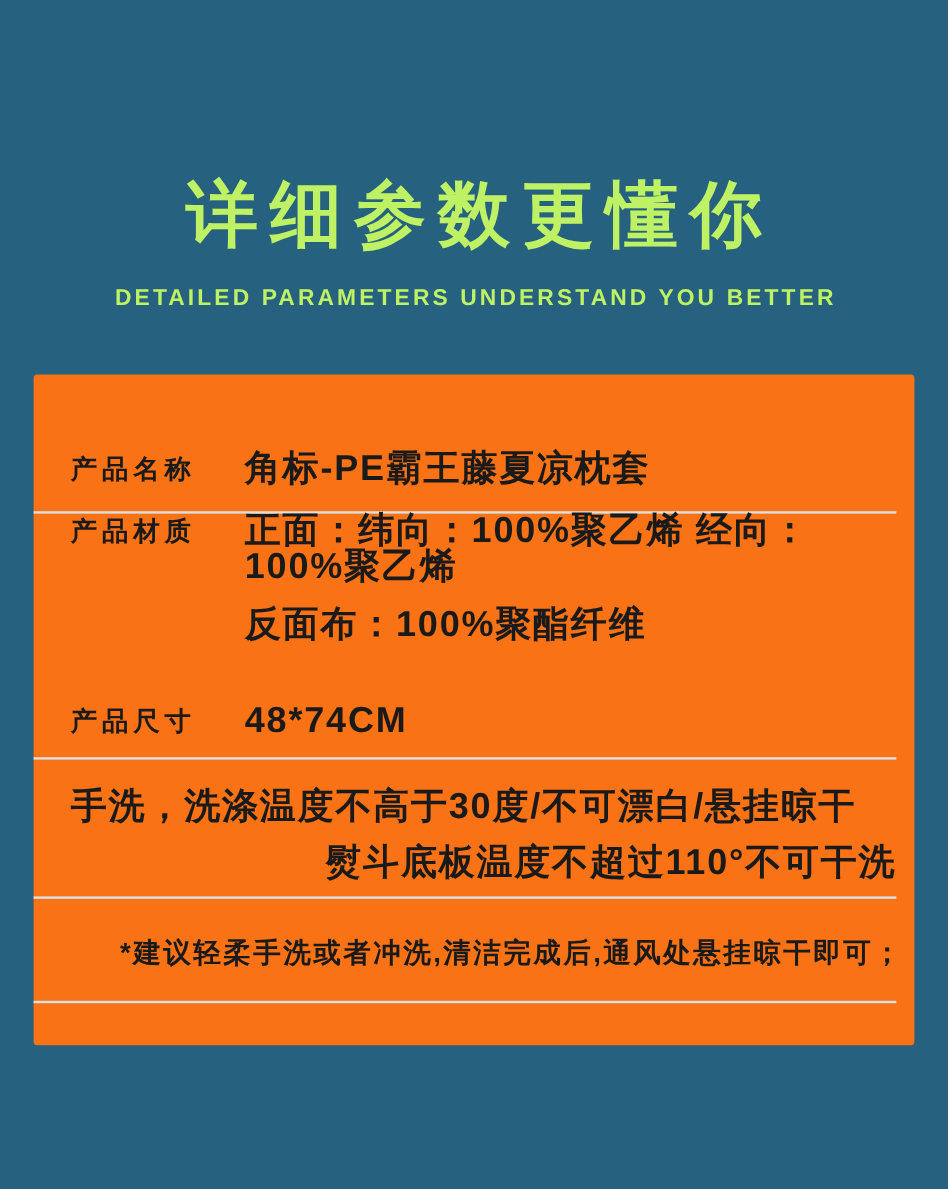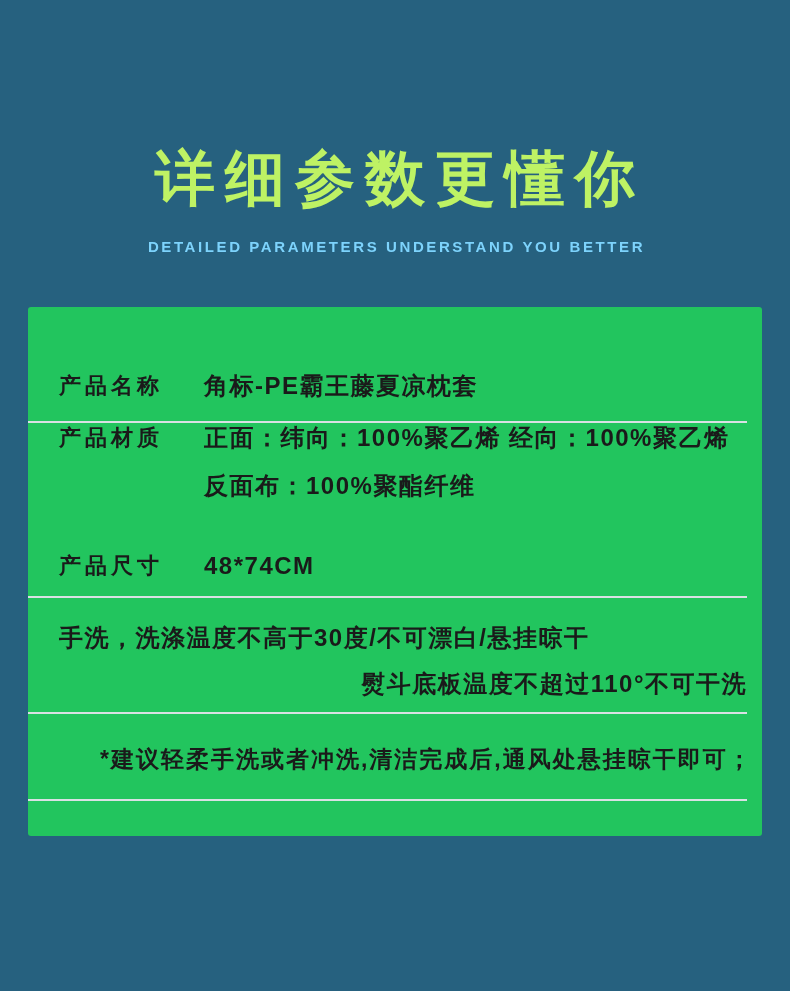--- a/index.html
+++ b/index.html
@@ -22,51 +22,51 @@
   .page-title {
     font-size: 60px;
     font-weight: bold;
     letter-spacing: 10px;
     color: #bef264;
     line-height: 1.1;
     padding-left: 10px; 
   }
   .page-subtitle {
     margin-top: 26px;
-    font-size: 15px;
+    font-size: 19px;
     font-weight: bold;
     letter-spacing: 2.6px;
-    color: #7dd3fc;
+    color: #bef264;
     padding-left: 3px;
   }
   
   .card {
     width: 734px;
     margin: 52px auto 0 auto;
-    background: #22c55e;
+    background: #f97316;
     border-radius: 3px;
     color: #1a1a1a;
   }
   .row {
     display: flex;
     align-items: flex-start;
     padding-left: 31px;
     margin-right: 15px;
   }
   .row .label {
     flex: 0 0 145px;
     font-size: 22px;
     font-weight: bold;
     letter-spacing: 4px;
     line-height: 30px;
     white-space: nowrap;
   }
   .row .value {
     flex: 1 1 auto;
-    font-size: 24px;
+    font-size: 30px;
     font-weight: bold;
     letter-spacing: 1.5px;
     line-height: 30px;
   }
   .value .line2 { margin-top: 18px; }
   .divider { border-bottom: 2px solid #d9e1e4; }
 
   .row-name     { padding-top: 64px; padding-bottom: 20px; }
   .row-material { padding-bottom: 28px; }
   .row-material .line2 { margin-top: 18px; }

